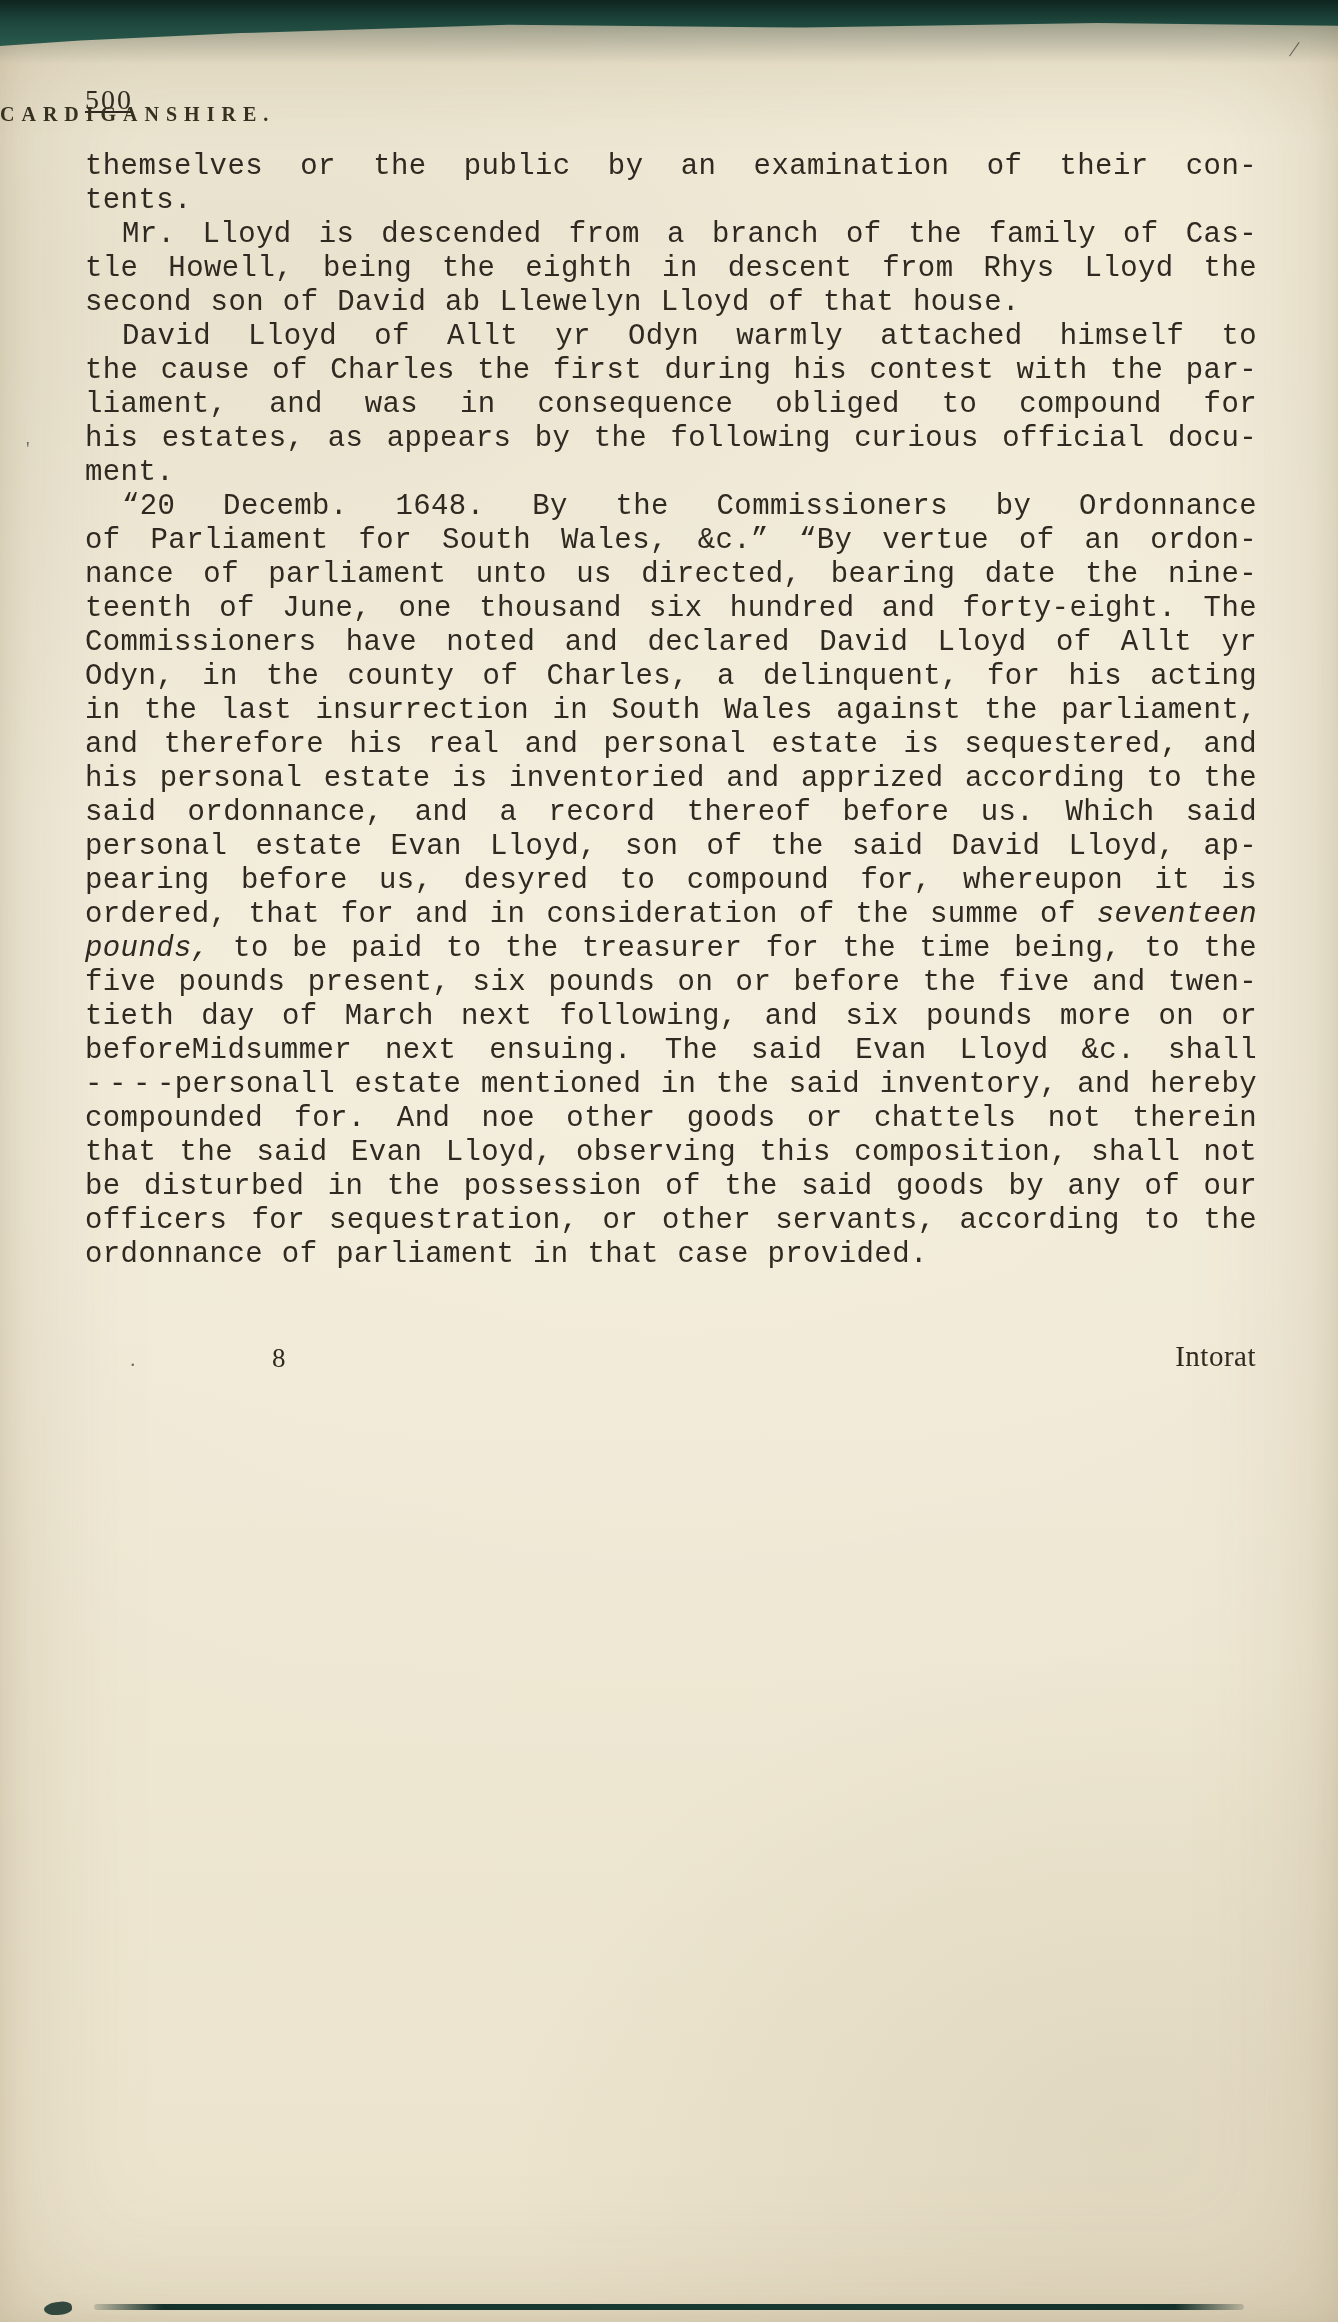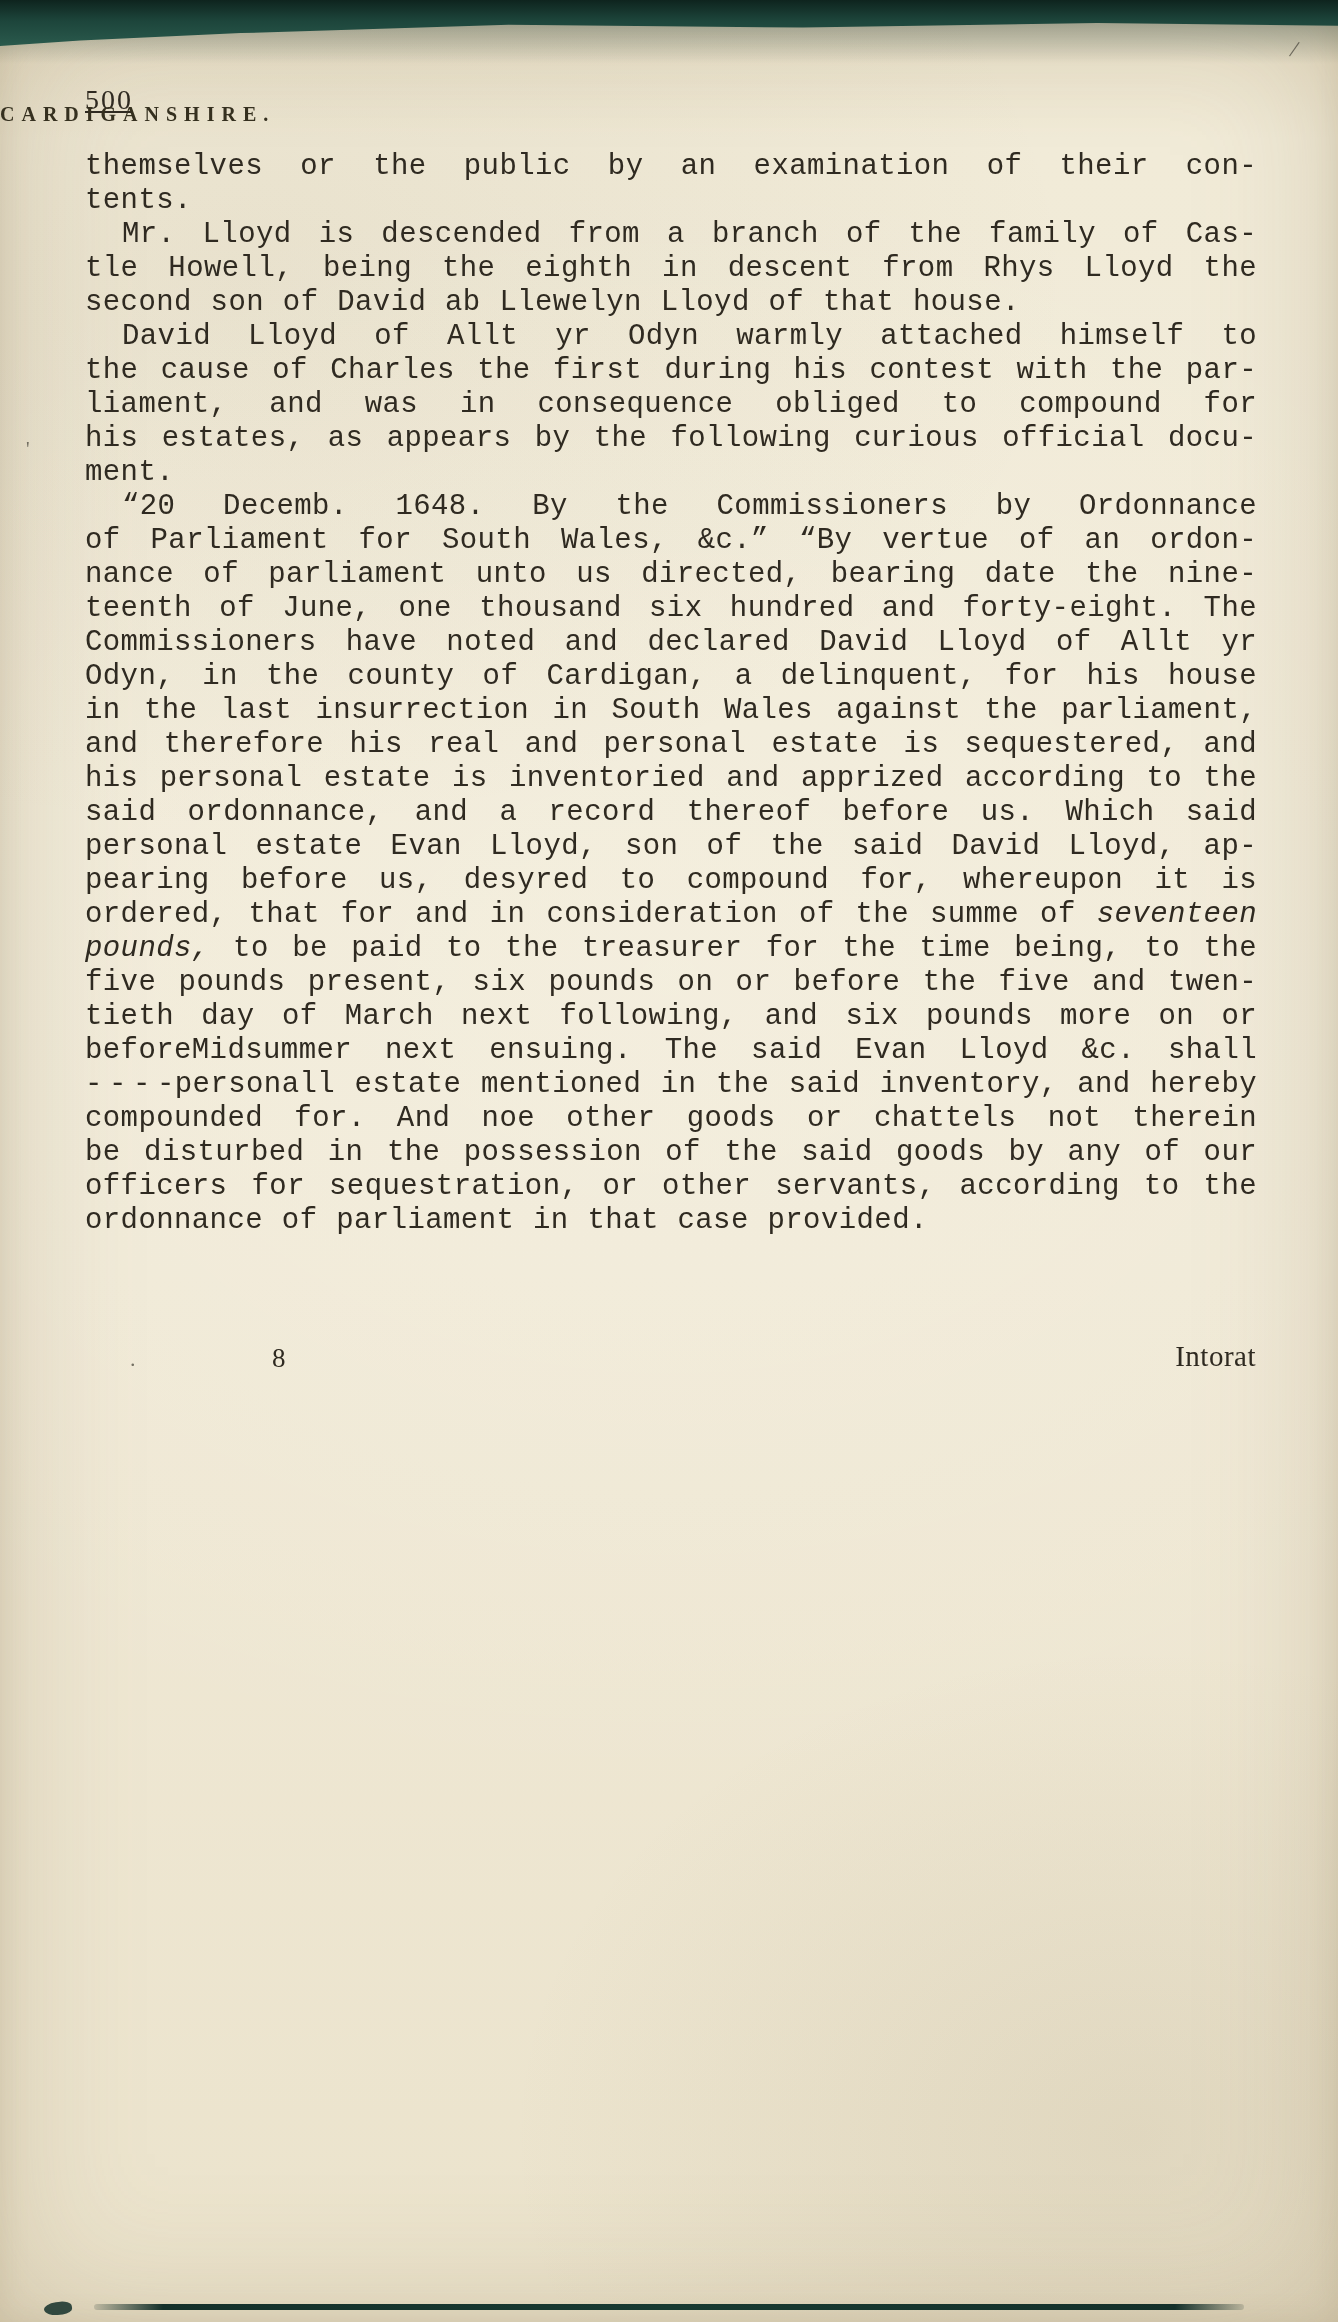--- a/index.html
+++ b/index.html
@@ -133,34 +133,35 @@
         <div class="line"><span>liament, and was in consequence obliged to compound for</span></div>
         <div class="line"><span>his estates, as appears by the following curious official docu-</span></div>
         <div class="line last"><span>ment.</span></div>
       </div>
       <div class="paragraph">
         <div class="line indent"><span>“20 Decemb. 1648.  By the Commissioners by Ordonnance</span></div>
         <div class="line"><span>of Parliament for South Wales, &amp;c.”  “By vertue of an ordon-</span></div>
         <div class="line"><span>nance of parliament unto us directed, bearing date the nine-</span></div>
         <div class="line"><span>teenth of June, one thousand six hundred and forty-eight. The</span></div>
         <div class="line"><span>Commissioners have noted and declared David Lloyd of Allt yr</span></div>
-        <div class="line"><span>Odyn, in the county of Cardigan, a delinquent, for his house</span></div>
+        <div class="line"><span>Odyn, in the county of Charles, a delinquent, for his acting</span></div>
         <div class="line"><span>in the last insurrection in South Wales against the parliament,</span></div>
         <div class="line"><span>and therefore his real and personal estate is sequestered, and</span></div>
         <div class="line"><span>his personal estate is inventoried and apprized according to the</span></div>
         <div class="line"><span>said ordonnance, and a record thereof before us.  Which said</span></div>
         <div class="line"><span>personal estate Evan Lloyd, son of the said David Lloyd, ap-</span></div>
         <div class="line"><span>pearing before us, desyred to compound for, whereupon it is</span></div>
         <div class="line"><span>ordered, that for and in consideration of the summe of </span><i>seventeen</i></div>
         <div class="line"><i>pounds,</i><span> to be paid to the treasurer for the time being, to the</span></div>
         <div class="line"><span>five pounds present, six pounds on or before the five and twen-</span></div>
         <div class="line"><span>tieth day of March next following, and six pounds more on or</span></div>
         <div class="line"><span>beforeMidsummer next ensuing. The said Evan Lloyd &amp;c. shall</span></div>
         <div class="line"><span>- - - -personall estate mentioned in the said inventory, and hereby</span></div>
         <div class="line"><span>compounded for.  And noe other goods or chattels not therein</span></div>
+        <div class="line"><span>that the said Evan Lloyd, observing this composition, shall not</span></div>
         <div class="line"><span>be disturbed in the possession of the said goods by any of our</span></div>
         <div class="line"><span>officers for sequestration, or other servants, according to the</span></div>
         <div class="line last"><span>ordonnance of parliament in that case provided.</span></div>
       </div>
     </div>
 
   <div class="signature-mark">8</div>
 
   <div class="catchword">Intorat</div>
 

